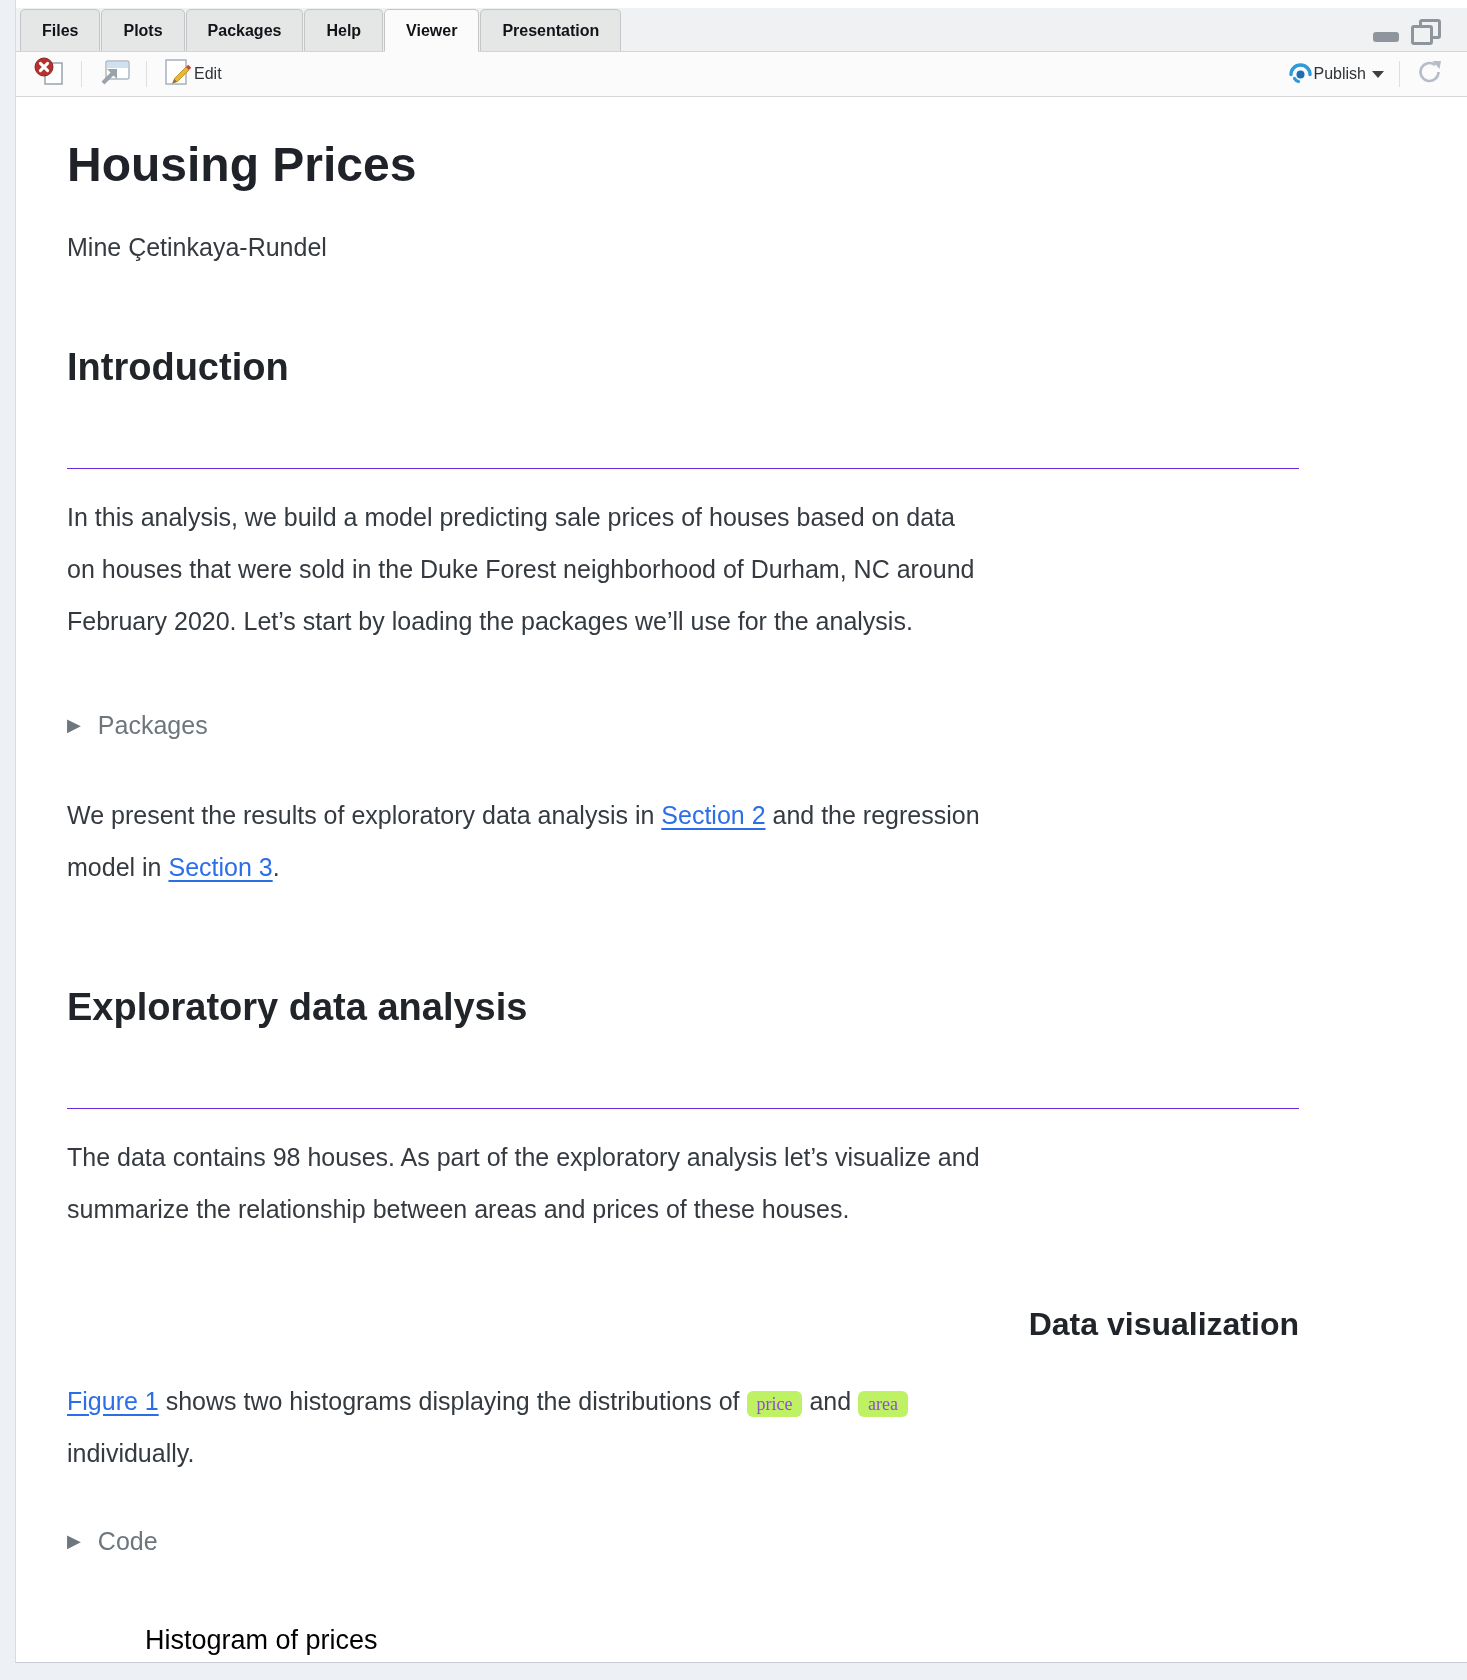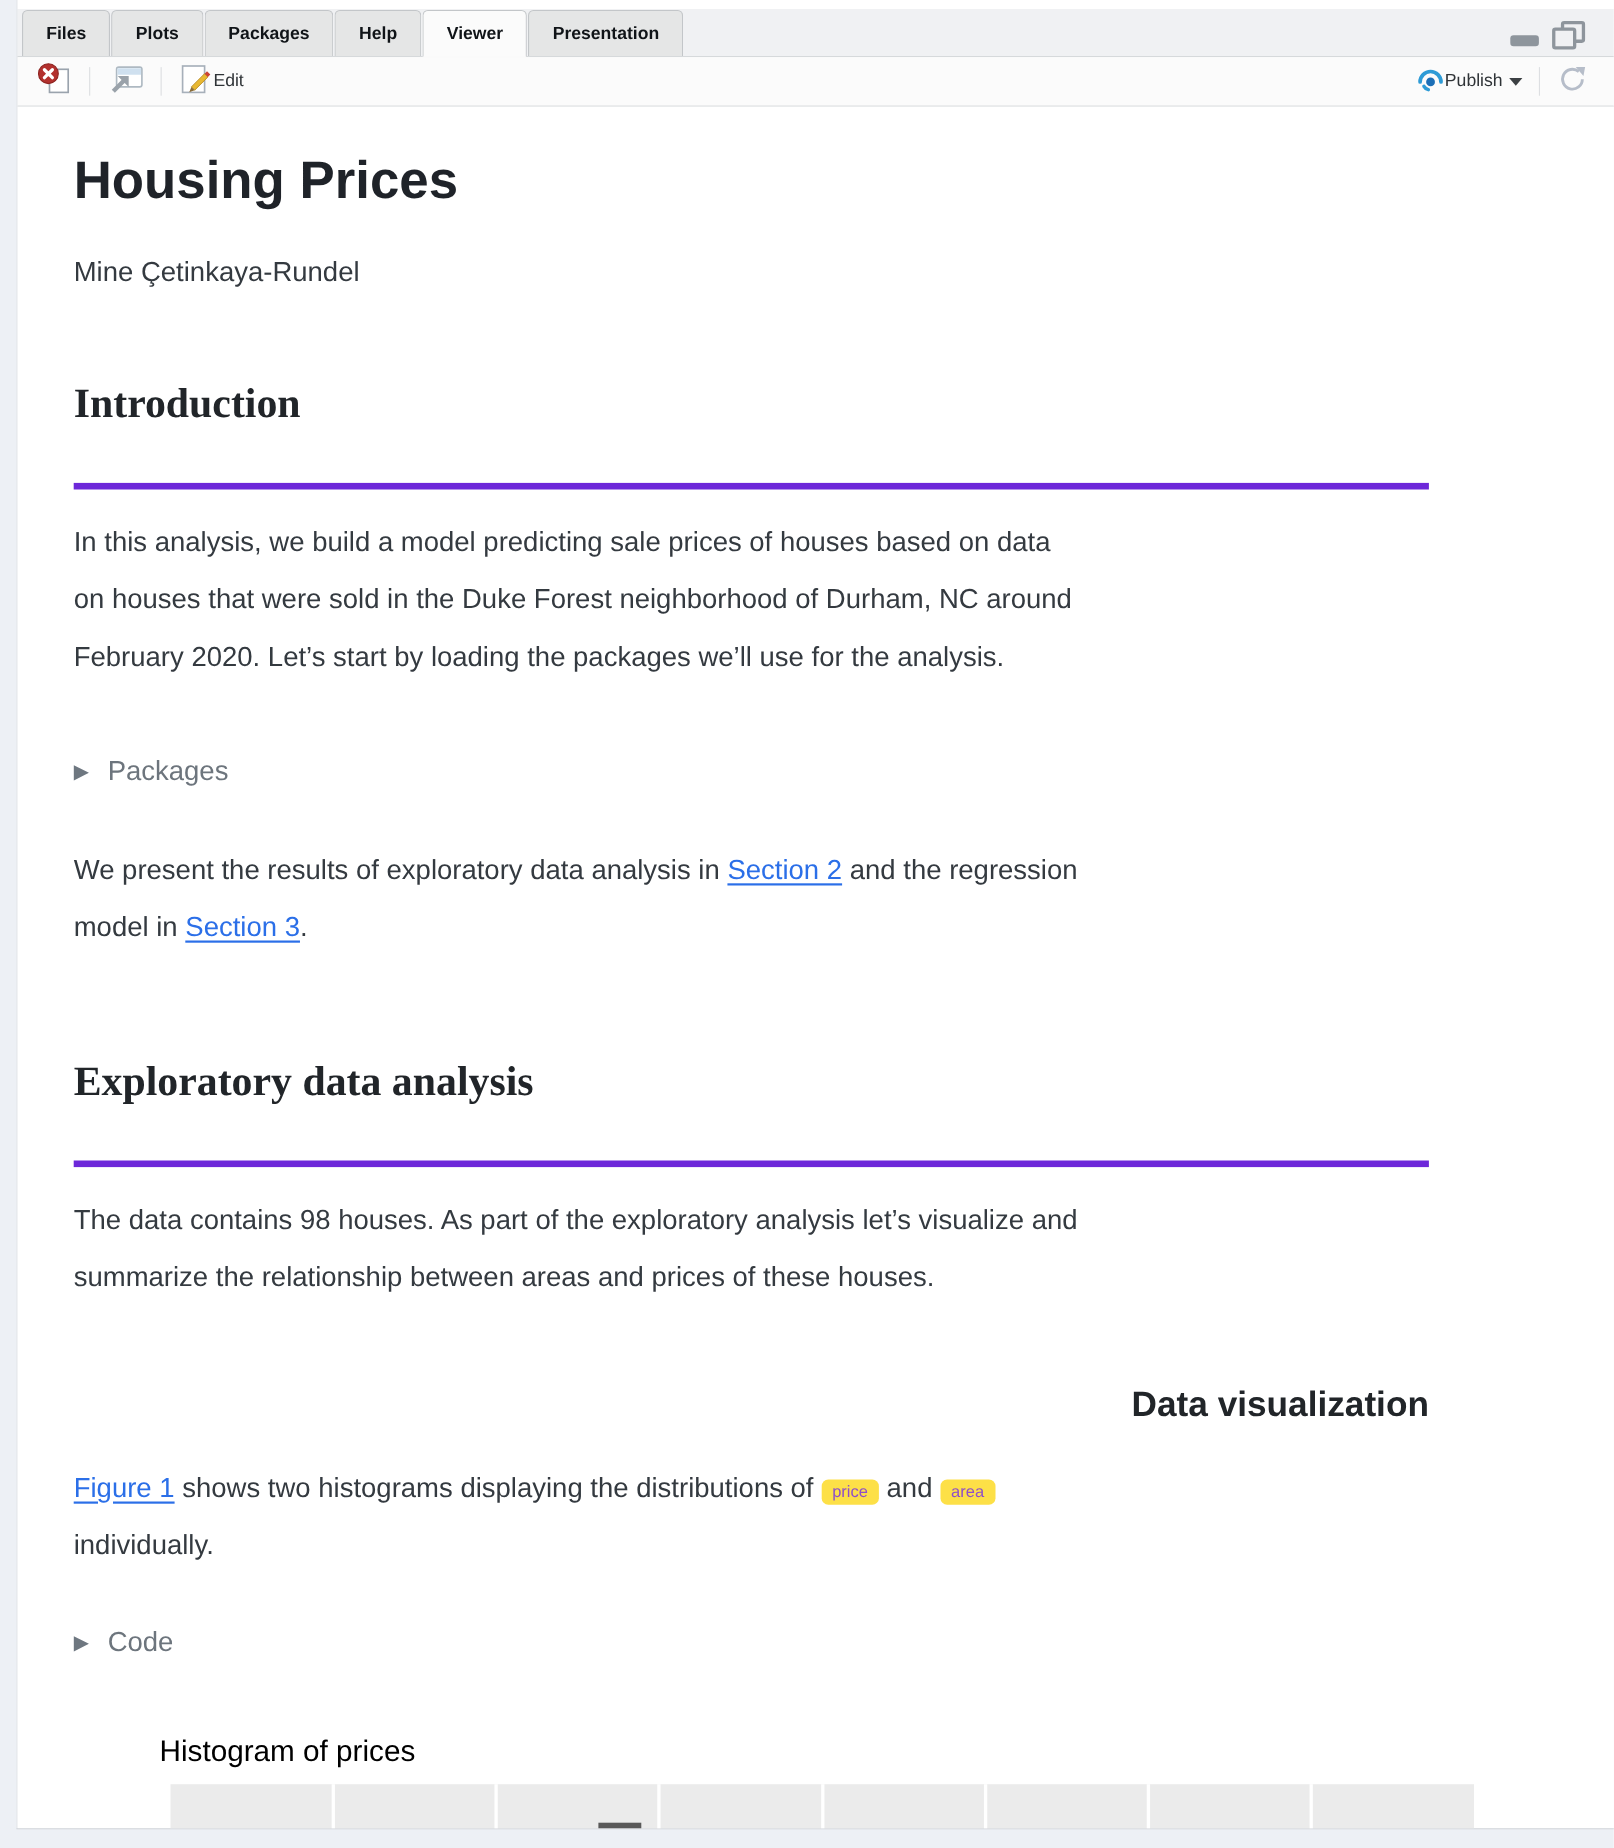--- a/index.html
+++ b/index.html
@@ -62,31 +62,31 @@
   .caret{width:0;height:0;border-left:6px solid transparent;border-right:6px solid transparent;border-top:7px solid #3c4043;margin-left:6px;}
   
   .content{
     flex:1;overflow:hidden;background:#ffffff;
     padding:40px 0 0 51px;
     color:#343a40;
   }
   .doc{width:1232px;}
   h1{font-size:48px;line-height:55px;font-weight:700;color:#1f2329;margin:0 0 38px;}
   .author{font-size:25px;line-height:35px;margin:0 0 79px;color:#343a40;}
-  h2{font-size:38px;line-height:46px;font-weight:700;color:#212529;margin:0;padding-bottom:49px;border-bottom:6px solid #6d28d9;font-family:Liberation Serif, serif;}
+  h2{font-size:38px;line-height:46px;font-weight:700;color:#212529;margin:0;padding-bottom:78px;border-bottom:1px solid #6d28d9;}
   h2.h2-second{margin-top:91px;}
   h3{font-size:32px;line-height:42px;font-weight:700;color:#212529;margin:68px 0 0;text-align:right;}
   p{font-size:25px;line-height:52px;margin:0;white-space:pre-line;}
   p.p-first{margin-top:22px;}
   p.p-after-disclosure{margin-top:46px;}
   p.p-after-h3{margin-top:30px;}
   a.doclink{color:#2b6fe8;text-decoration:underline;text-underline-offset:4px;cursor:pointer;}
   .codechip{
-    font-family:Liberation Sans, sans-serif;
-    font-size:15px;color:#8f4fc8;background:#fde047;
+    font-family:Liberation Serif, serif;
+    font-size:18px;color:#8f4fc8;background:#bef264;
     border-radius:6px;padding:3px 10px;line-height:normal;
   }
   .disclosure{margin-top:60px;display:flex;align-items:center;color:#6d757d;font-size:25px;line-height:36px;cursor:pointer;}
   .disclosure.second{margin-top:44px;}
   .tri{font-size:18px;color:#6e7780;margin-right:17px;line-height:36px;}
   
   .figure{margin-top:64px;}
   .fig-title{font-size:27px;line-height:35px;color:#000;margin-left:78px;}
   .plot-panel{margin-top:12px;margin-left:88px;width:1185px;height:60px;position:relative;}
   .gridline{position:absolute;top:0;bottom:0;width:3px;transform:translateX(-50%);}

